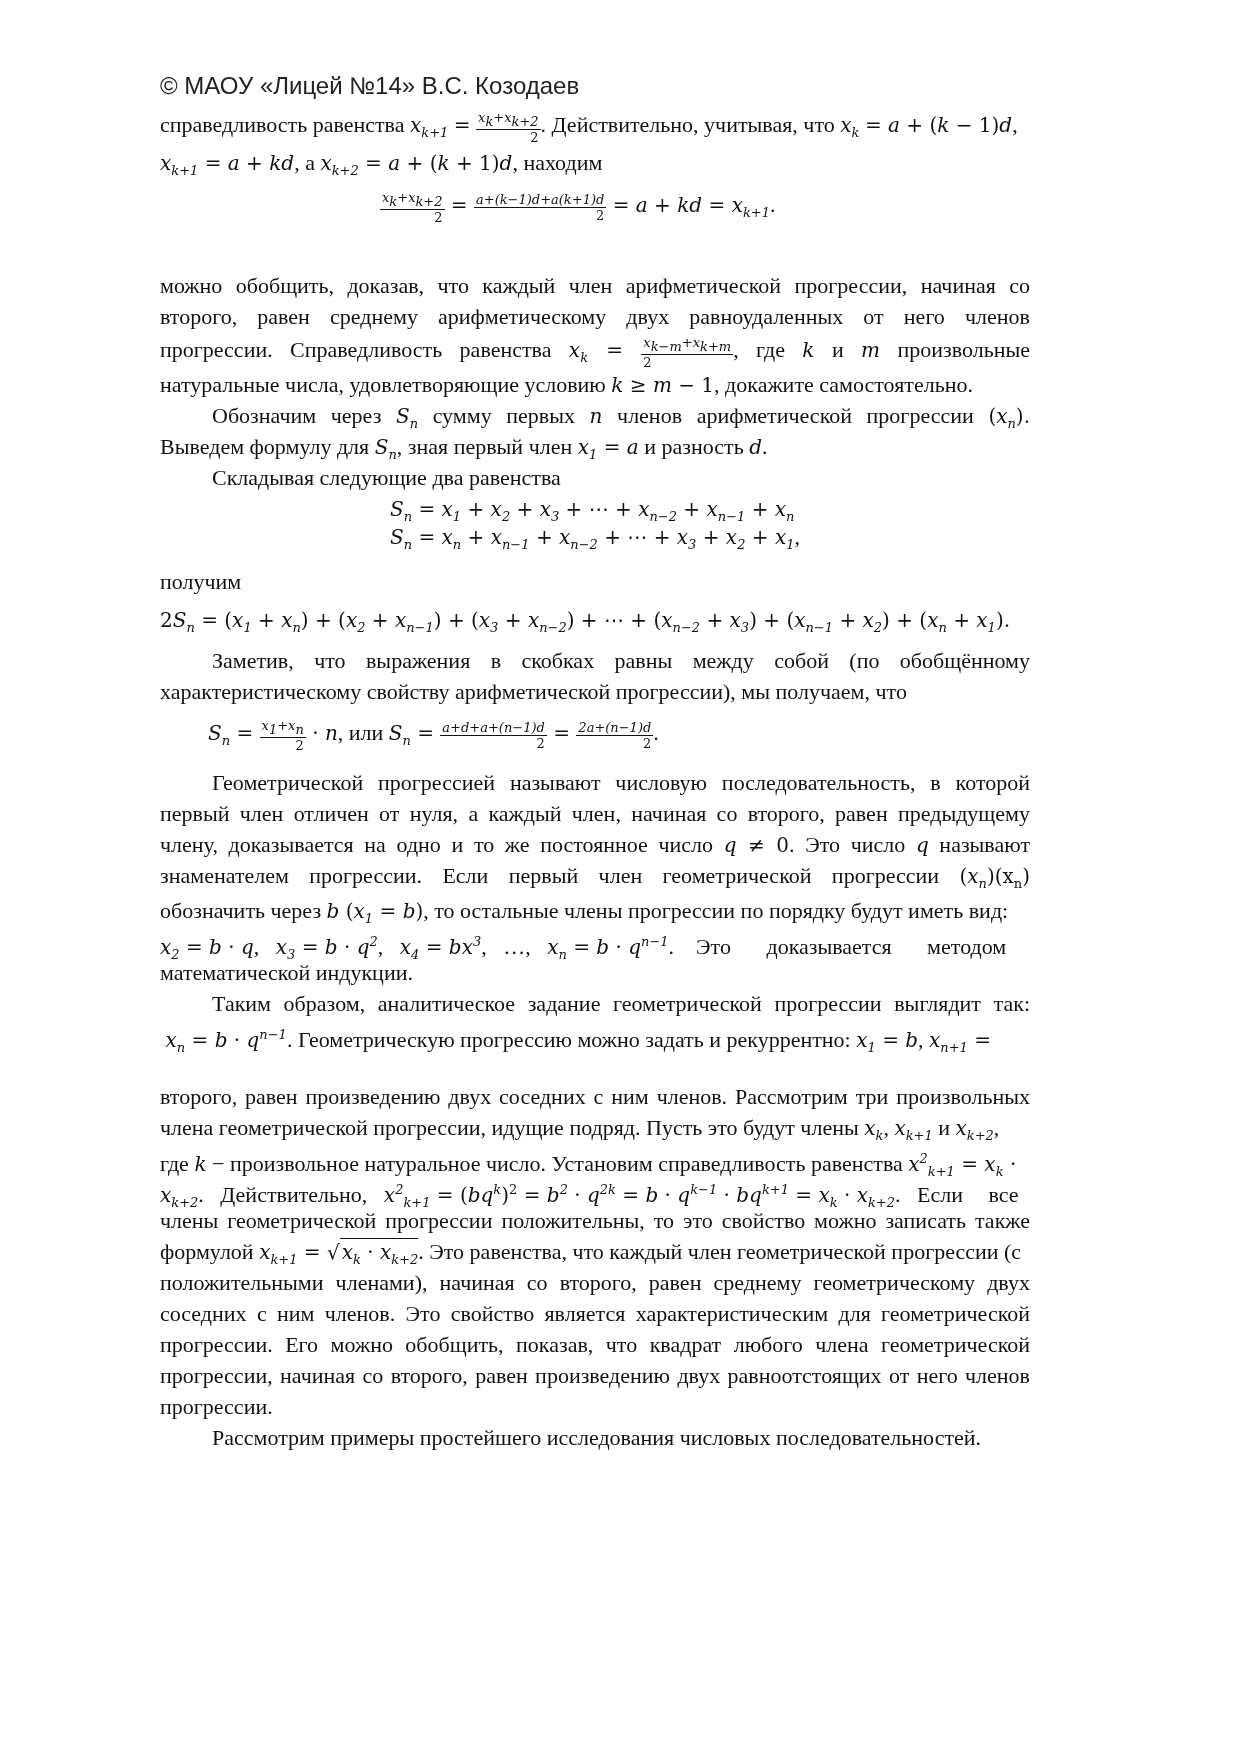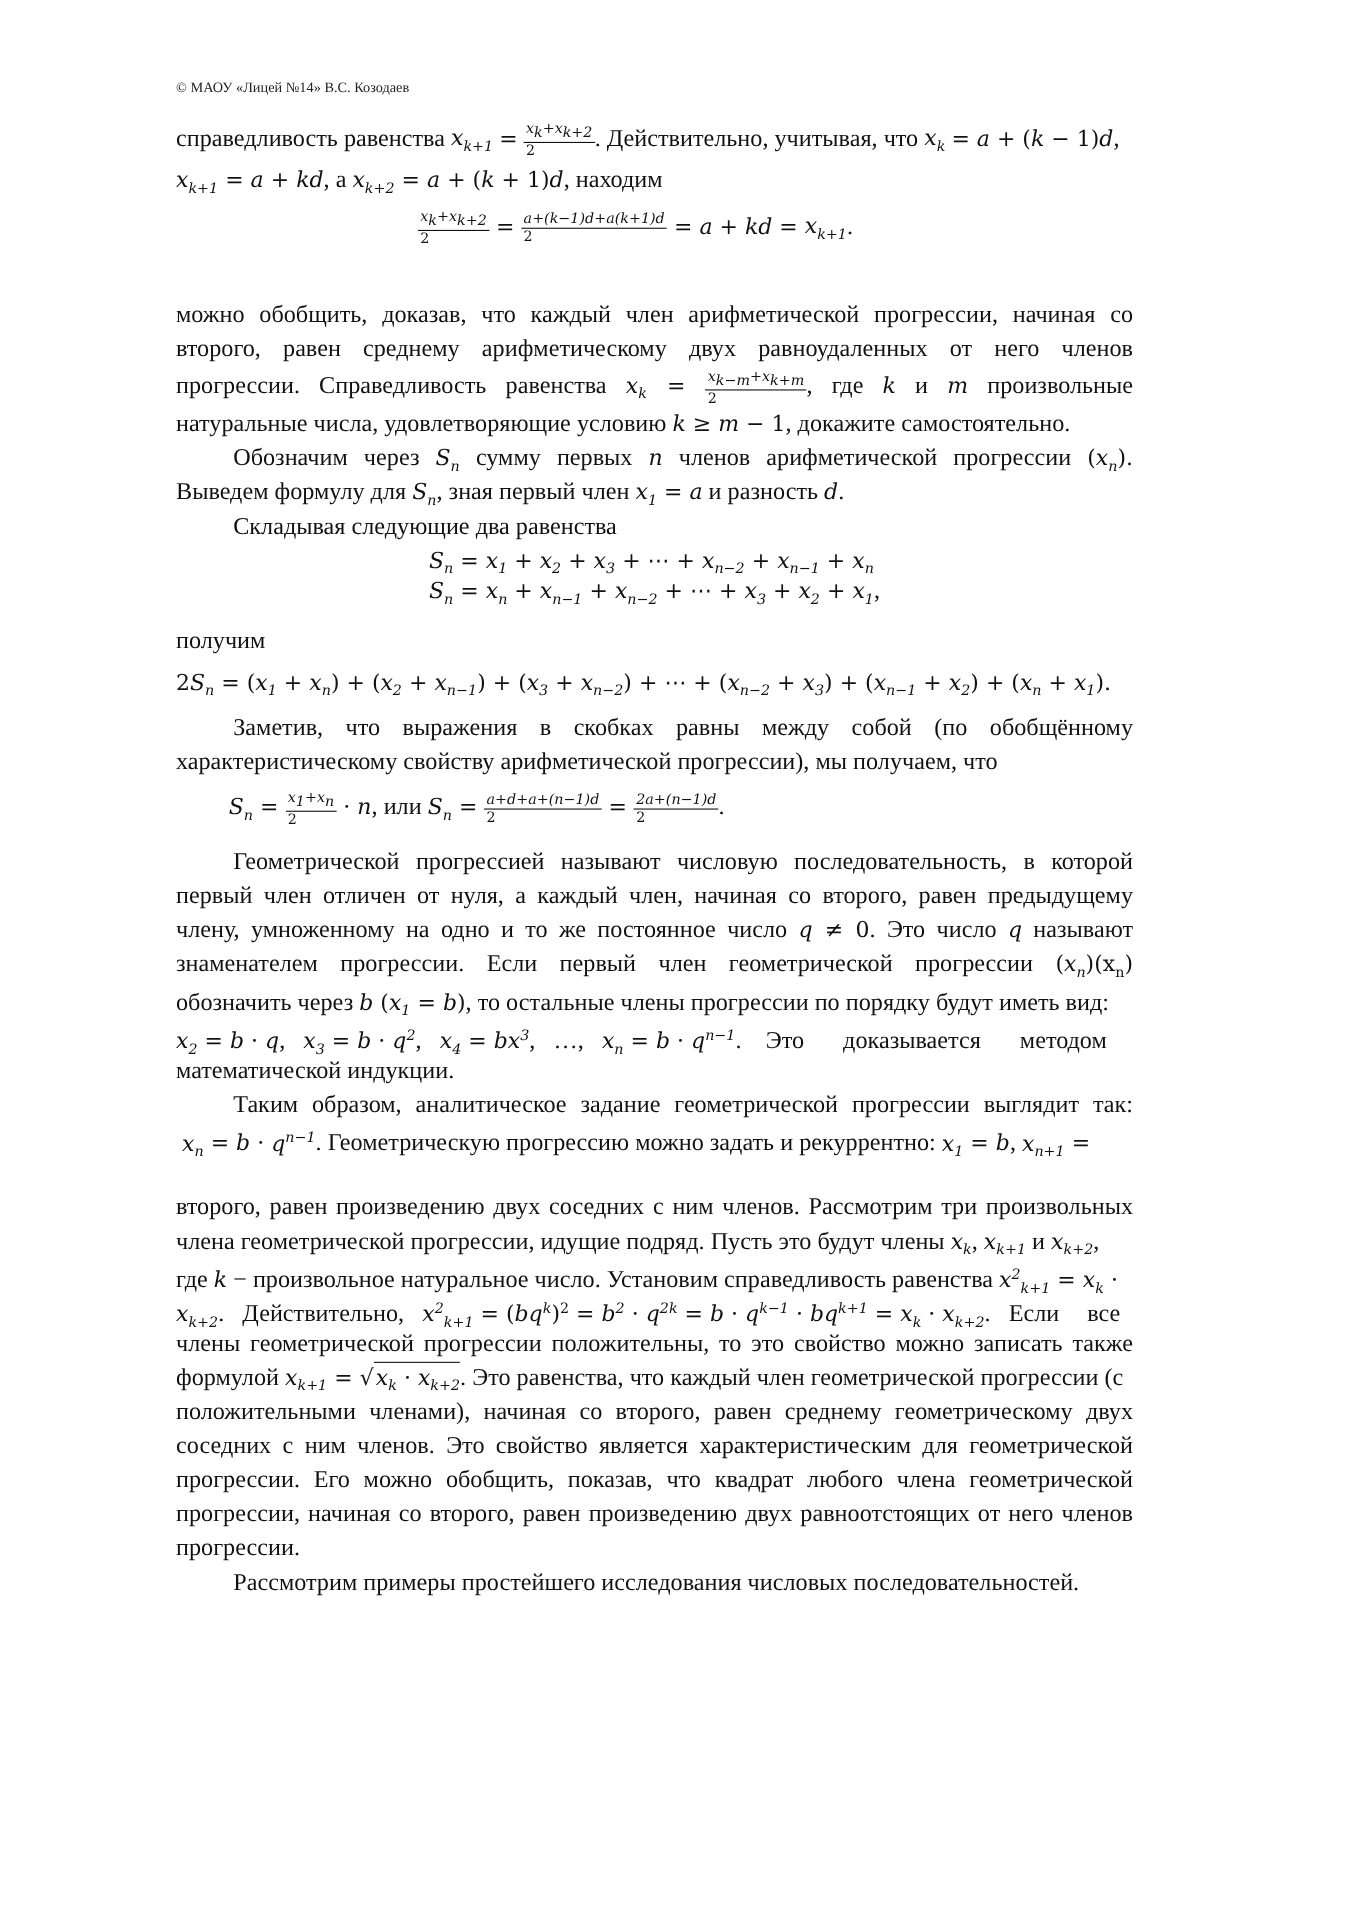--- a/index.html
+++ b/index.html
@@ -1,25 +1,25 @@
 <!DOCTYPE html>
 <html><head>
 <meta charset="utf-8">
 <style>
   html, body { margin: 0; padding: 0; background: #ffffff; }
   body { width: 1241px; height: 1754px; position: relative; overflow: hidden; color: #111; }
   .page { position: absolute; left: 0; top: 0; width: 1241px; height: 1754px; background: #fff; }
-  .header { position: absolute; left: 160px; top: 72px; font-family: Liberation Serif, serif; font-size: 13px; color: #222; }
+  .header { position: absolute; left: 160px; top: 72px; font-family: Liberation Sans, sans-serif; font-size: 24px; color: #222; }
   .line { position: absolute; left: 160px; width: 870px; font-family: "Liberation Serif", serif; font-size: 22px; line-height: 30px; white-space: nowrap; }
   .just { text-align: justify; text-align-last: justify; white-space: normal; }
   .ind { padding-left: 52px; box-sizing: border-box; }
   .m { font-family: "DejaVu Serif", serif; font-style: italic; font-size: 20px; }
   .mu { font-family: "DejaVu Serif", serif; font-size: 20px; }
   sub, sup { font-size: 13px; }
-  .frac { display: inline-block; vertical-align: middle; text-align: left; font-family: "DejaVu Serif", serif; font-size: 13px; line-height: 15px; }
+  .frac { display: inline-block; vertical-align: middle; text-align: right; font-family: "DejaVu Serif", serif; font-size: 13px; line-height: 15px; }
   .frac .num { display: block; border-bottom: 1.5px solid #111; padding: 0 2px; font-style: italic; }
   .frac .den { display: block; padding: 0 2px; }
   .sqrt { border-top: 1.5px solid #111; padding-left: 2px; }
 </style>
 </head>
 <body>
 
 <div class="page">
   <div class="header">© МАОУ «Лицей №14» В.С. Козодаев</div>
 
@@ -59,21 +59,21 @@
     <span class="mu">2</span><span class="m">S<sub>n</sub></span><span class="mu"> = (</span><span class="m">x<sub>1</sub></span><span class="mu"> + </span><span class="m">x<sub>n</sub></span><span class="mu">) + (</span><span class="m">x<sub>2</sub></span><span class="mu"> + </span><span class="m">x<sub>n−1</sub></span><span class="mu">) + (</span><span class="m">x<sub>3</sub></span><span class="mu"> + </span><span class="m">x<sub>n−2</sub></span><span class="mu">) + ⋯ + (</span><span class="m">x<sub>n−2</sub></span><span class="mu"> + </span><span class="m">x<sub>3</sub></span><span class="mu">) + (</span><span class="m">x<sub>n−1</sub></span><span class="mu"> + </span><span class="m">x<sub>2</sub></span><span class="mu">) + (</span><span class="m">x<sub>n</sub></span><span class="mu"> + </span><span class="m">x<sub>1</sub></span><span class="mu">).</span>
   </div>
   <div class="line just ind" style="top:646px">Заметив, что выражения в скобках равны между собой (по обобщённому</div>
   <div class="line" style="top:677px">характеристическому свойству арифметической прогрессии), мы получаем, что</div>
   <div class="line" style="top:718px; left:208px; width:auto">
     <span class="m">S<sub>n</sub></span><span class="mu"> = </span><span class="frac"><span class="num">x<sub>1</sub>+x<sub>n</sub></span><span class="den">2</span></span><span class="mu"> · </span><span class="m">n</span><span>, или </span><span class="m">S<sub>n</sub></span><span class="mu"> = </span><span class="frac"><span class="num">a+d+a+(n−1)d</span><span class="den">2</span></span><span class="mu"> = </span><span class="frac"><span class="num">2a+(n−1)d</span><span class="den">2</span></span>.
   </div>
   <div class="line just" style="top:799px">первый член отличен от нуля, а каждый член, начиная со второго, равен предыдущему</div>
   <div class="line just ind" style="top:768px">Геометрической прогрессией называют числовую последовательность, в которой</div>
   <div class="line just" style="top:830px">
-    <span>члену, умноженному на одно и то же постоянное число </span><span class="m">q</span><span class="mu"> ≠ 0</span><span>. Это число </span><span class="m">q</span> <span> называют</span>
+    <span>члену, доказывается на одно и то же постоянное число </span><span class="m">q</span><span class="mu"> ≠ 0</span><span>. Это число </span><span class="m">q</span> <span> называют</span>
   </div>
   <div class="line just" style="top:861px">
     <span>знаменателем прогрессии. Если первый член геометрической прогрессии </span> <span class="mu">(</span><span class="m">x<sub>n</sub></span><span class="mu">)(x<sub>n</sub>)</span>
   </div>
   <div class="line" style="top:896px">
     <span>обозначить через </span><span class="m">b</span><span class="mu"> (</span><span class="m">x<sub>1</sub></span><span class="mu"> = </span><span class="m">b</span><span class="mu">)</span><span>, то остальные члены прогрессии по порядку будут иметь вид:</span>
   </div>
   <div class="line" style="top:927px">
     <span class="m">x<sub>2</sub></span><span class="mu"> = </span><span class="m">b</span><span class="mu"> · </span><span class="m">q</span>,&nbsp;&nbsp;&nbsp;<span class="m">x<sub>3</sub></span><span class="mu"> = </span><span class="m">b</span><span class="mu"> · </span><span class="m">q<sup>2</sup></span>,&nbsp;&nbsp;&nbsp;<span class="m">x<sub>4</sub></span><span class="mu"> = </span><span class="m">bx<sup>3</sup></span>,&nbsp;&nbsp;&nbsp;…,&nbsp;&nbsp;&nbsp;<span class="m">x<sub>n</sub></span><span class="mu"> = </span><span class="m">b</span><span class="mu"> · </span><span class="m">q<sup>n−1</sup></span>.&nbsp;&nbsp;&nbsp;&nbsp;<span style="word-spacing:30px">Это доказывается методом</span>
   </div>

